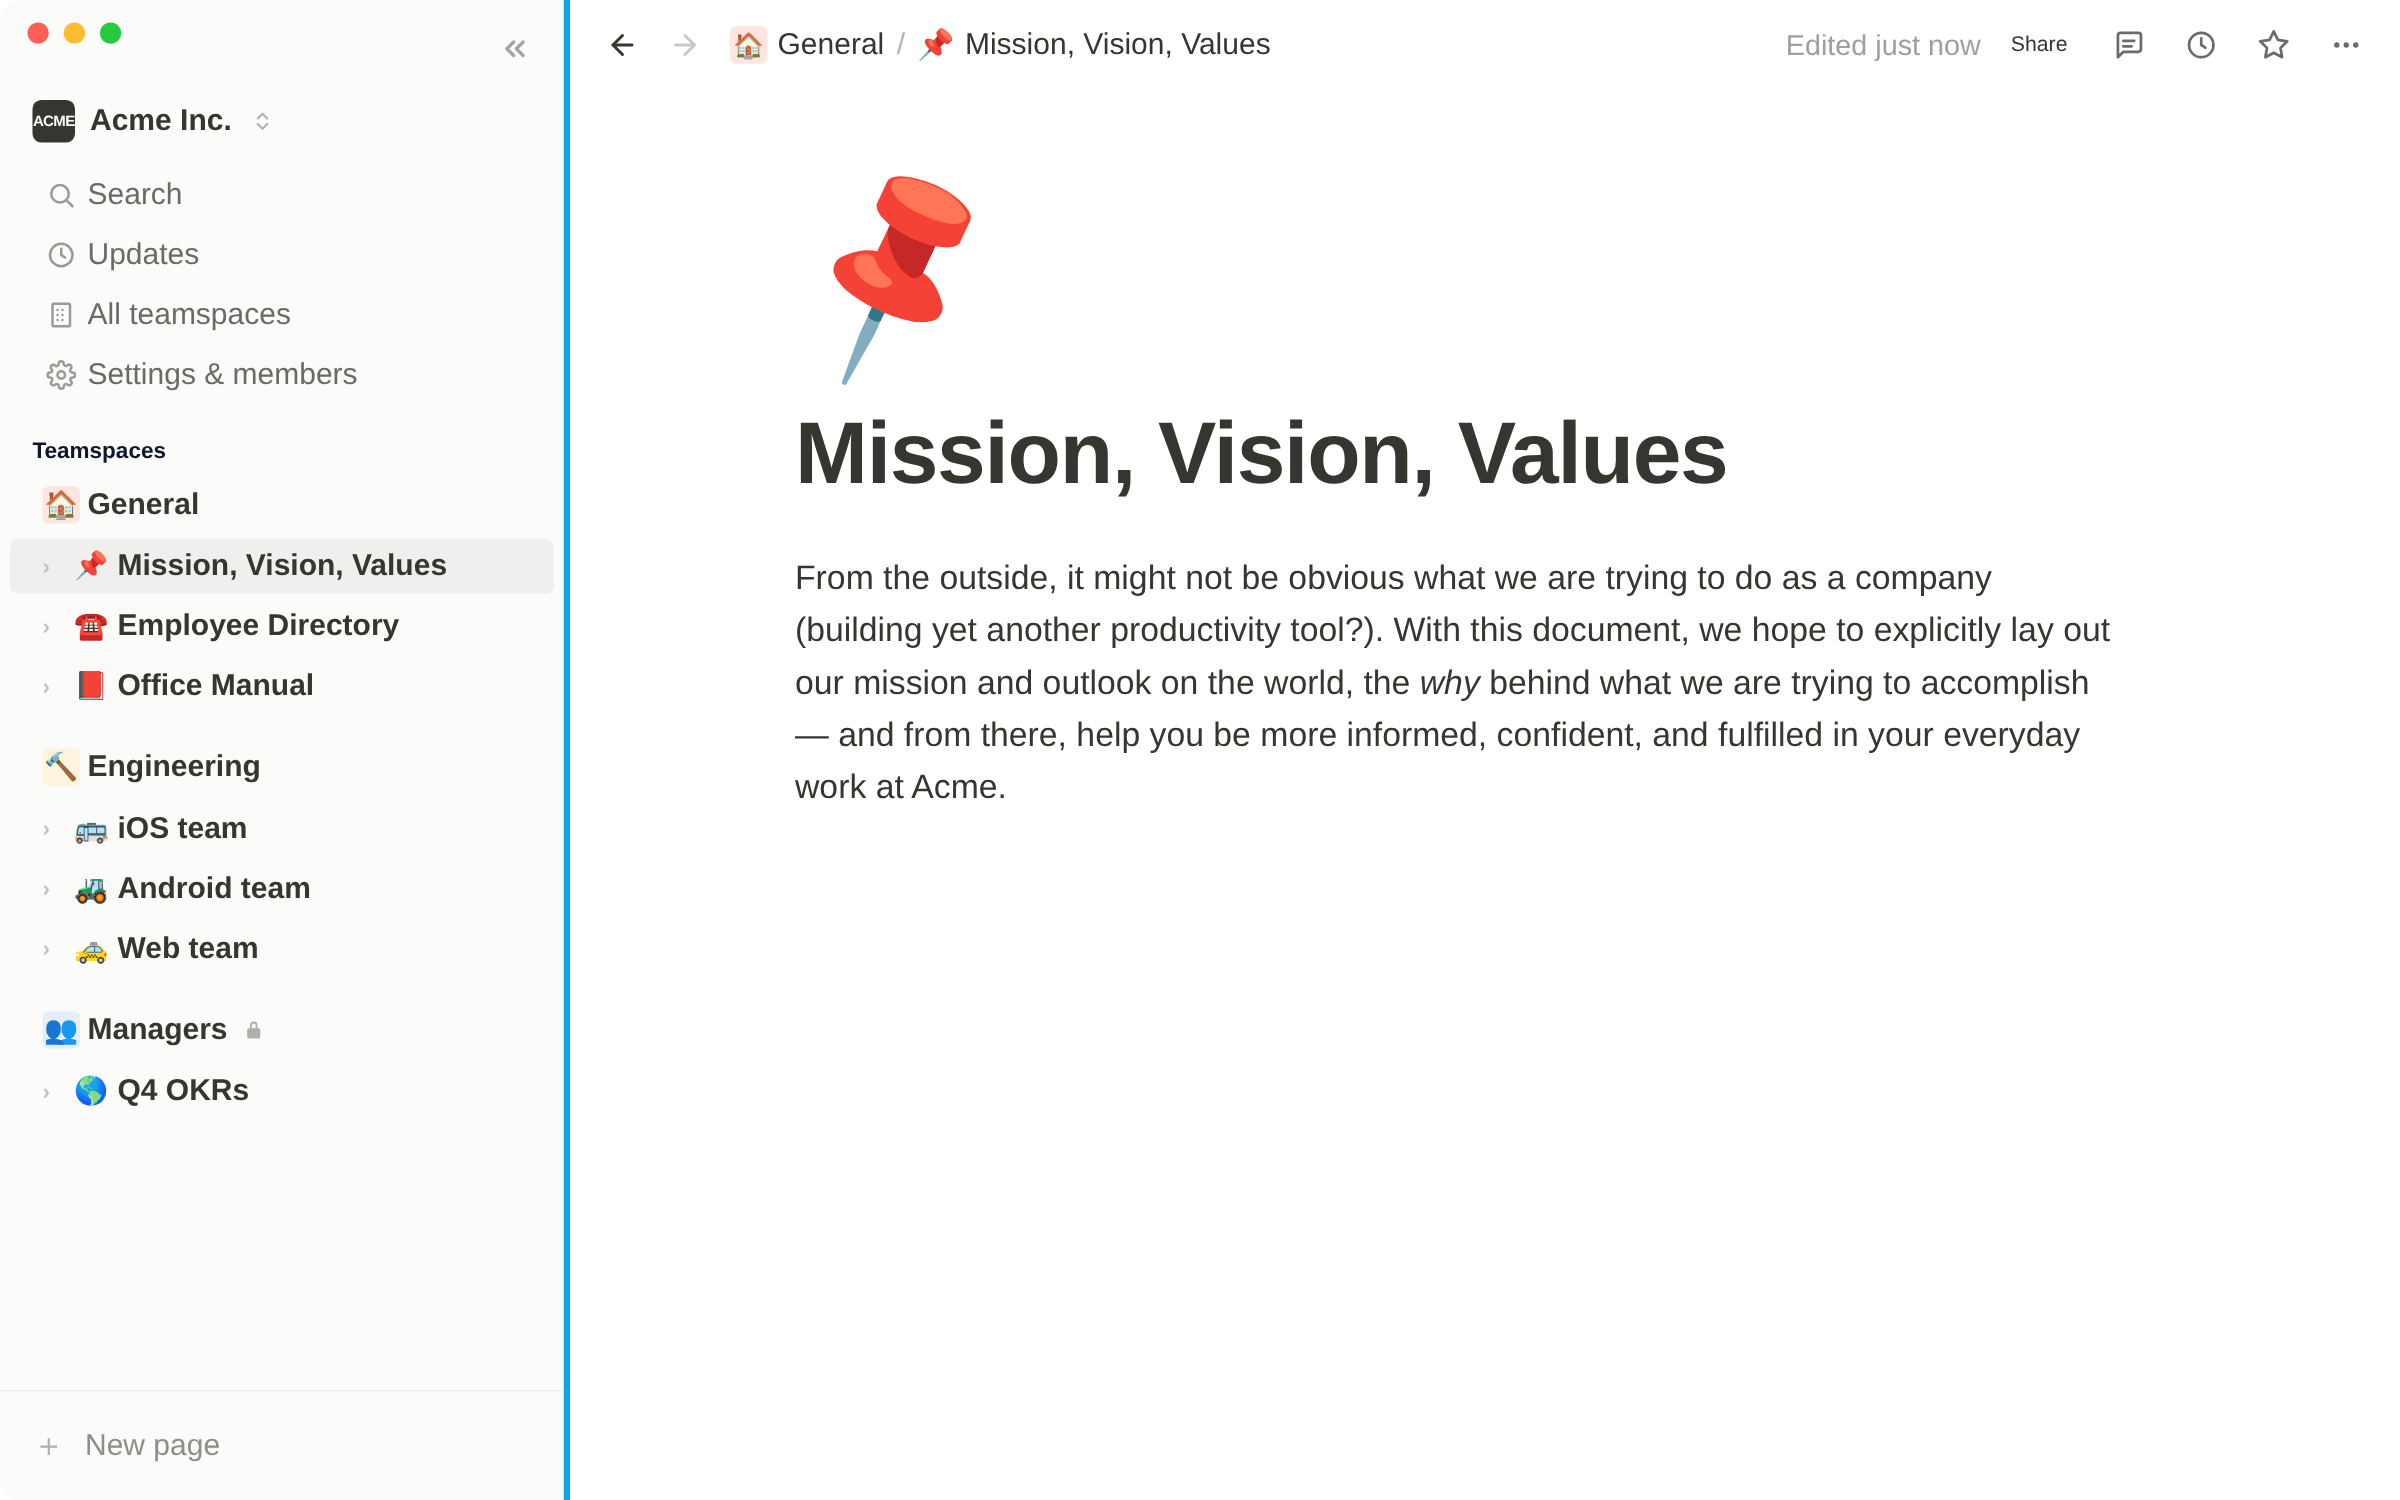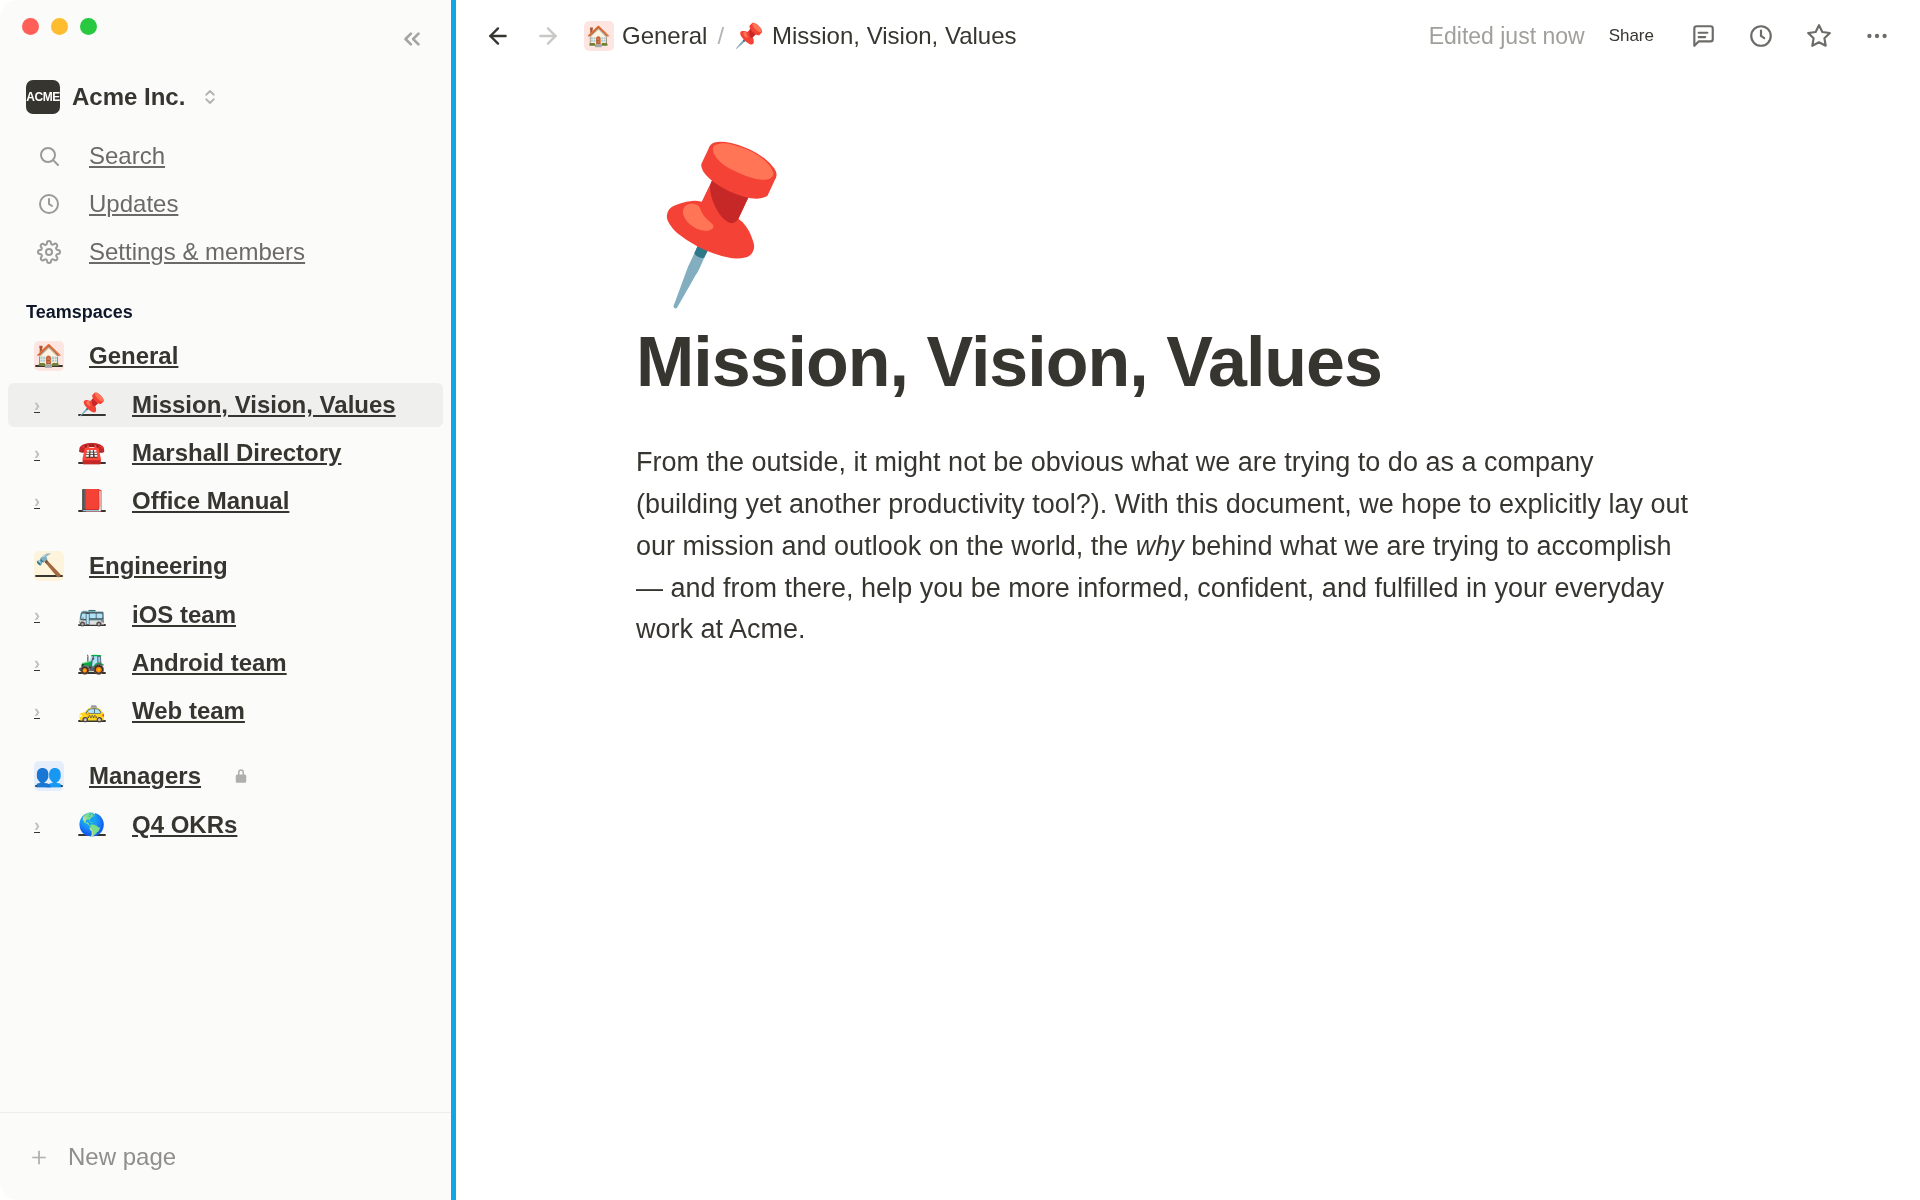--- a/index.html
+++ b/index.html
@@ -70,28 +70,27 @@
   }
   .ws-name {
     font-size: 24px;
     font-weight: 600;
   }
   .ws-caret { color: #b3b3b1; font-size: 18px; margin-left: 4px; }
 
   .side-item, .tree-item, .ts-header {
     display: flex;
     align-items: center;
-    gap: 25px;
+    gap: 6px;
     padding: 8px 18px 8px 26px;
     font-size: 24px;
     color: #6b6a66;
     cursor: pointer;
     border-radius: 6px;
     margin: 2px 8px;
-    text-decoration: underline;
   }
   .side-item .ico, .tree-item .ico, .ts-header .ico {
     width: 30px;
     display: inline-flex;
     justify-content: center;
     color: #9b9a97;
     font-size: 24px;
   }
   .section-label {
     font-size: 18px;
@@ -276,20 +275,34 @@
         <svg width="24" height="24" viewBox="0 0 24 24" fill="none" stroke="currentColor" stroke-width="2" stroke-linecap="round">
             <circle cx="12" cy="12" r="9"></circle>
             <polyline points="12 7 12 12 15 14"></polyline>
           </svg>
       </span>
       <span>Updates</span>
     </div>
     <div class="side-item">
       <span class="ico">
         <svg width="24" height="24" viewBox="0 0 24 24" fill="none" stroke="currentColor" stroke-width="2" stroke-linecap="round">
+            <rect x="5" y="3" width="14" height="18" rx="1"></rect>
+            <line x1="9" y1="8" x2="9" y2="8"></line>
+            <line x1="13" y1="8" x2="13" y2="8"></line>
+            <line x1="9" y1="12" x2="9" y2="12"></line>
+            <line x1="13" y1="12" x2="13" y2="12"></line>
+            <line x1="9" y1="16" x2="9" y2="16"></line>
+            <line x1="13" y1="16" x2="13" y2="16"></line>
+          </svg>
+      </span>
+      <span>All teamspaces</span>
+    </div>
+    <div class="side-item">
+      <span class="ico">
+        <svg width="24" height="24" viewBox="0 0 24 24" fill="none" stroke="currentColor" stroke-width="2" stroke-linecap="round">
             <circle cx="12" cy="12" r="3"></circle>
             <path d="M19.4 15a1.65 1.65 0 0 0 .33 1.82l.06.06a2 2 0 1 1-2.83 2.83l-.06-.06a1.65 1.65 0 0 0-1.82-.33 1.65 1.65 0 0 0-1 1.51V21a2 2 0 0 1-4 0v-.09a1.65 1.65 0 0 0-1-1.51 1.65 1.65 0 0 0-1.82.33l-.06.06a2 2 0 1 1-2.83-2.83l.06-.06a1.65 1.65 0 0 0 .33-1.82 1.65 1.65 0 0 0-1.51-1H3a2 2 0 0 1 0-4h.09a1.65 1.65 0 0 0 1.51-1 1.65 1.65 0 0 0-.33-1.82l-.06-.06a2 2 0 1 1 2.83-2.83l.06.06a1.65 1.65 0 0 0 1.82.33h0a1.65 1.65 0 0 0 1-1.51V3a2 2 0 0 1 4 0v.09a1.65 1.65 0 0 0 1 1.51h0a1.65 1.65 0 0 0 1.82-.33l.06-.06a2 2 0 1 1 2.83 2.83l-.06.06a1.65 1.65 0 0 0-.33 1.82v0a1.65 1.65 0 0 0 1.51 1H21a2 2 0 0 1 0 4h-.09a1.65 1.65 0 0 0-1.51 1z"></path>
           </svg>
       </span>
       <span>Settings &amp; members</span>
     </div>
 
     <div class="section-label">Teamspaces</div>
 
     <div class="ts-header">
@@ -297,21 +310,21 @@
       <span>General</span>
     </div>
     <div class="tree-item sub active">
       <span class="disclosure">›</span>
       <span class="emoji">📌</span>
       <span>Mission, Vision, Values</span>
     </div>
     <div class="tree-item sub">
       <span class="disclosure">›</span>
       <span class="emoji">☎️</span>
-      <span>Marshall Directory</span>
+      <span>Employee Directory</span>
     </div>
     <div class="tree-item sub">
       <span class="disclosure">›</span>
       <span class="emoji">📕</span>
       <span>Office Manual</span>
     </div>
 
     <div class="ts-header" style="margin-top:18px">
       <span class="ico-emoji-box eng">🔨</span>
       <span>Engineering</span>

